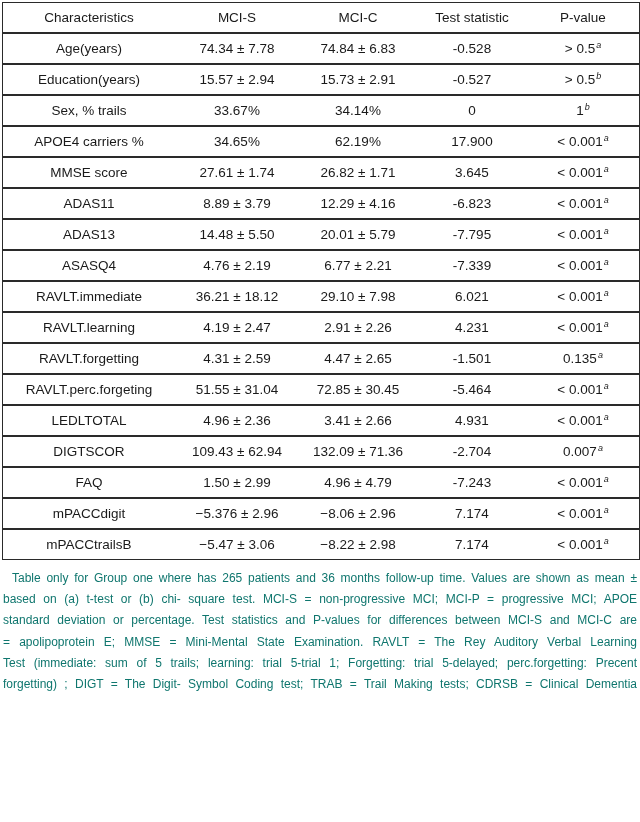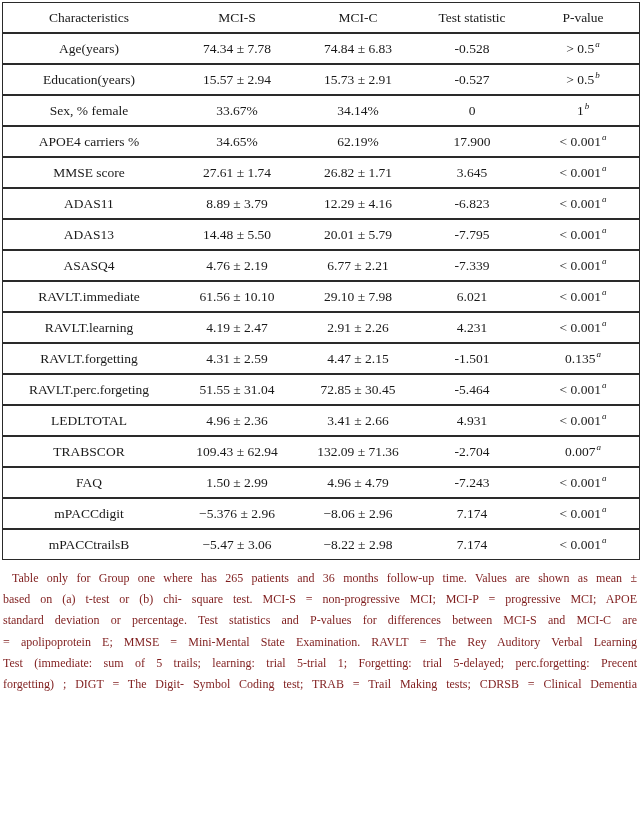--- a/index.html
+++ b/index.html
@@ -6,21 +6,21 @@
     margin: 0;
     padding: 0;
     background: #ffffff;
     width: 640px;
   }
   .page {
     width: 640px;
     height: 822px;
     background: #ffffff;
     color: #1a1a1a;
-    font-family: Liberation Serif, serif;
+    font-family: Liberation Sans, sans-serif;
     box-sizing: border-box;
     overflow: hidden;
   }
   table.stats {
     border-collapse: separate;
     border-spacing: 0;
     width: 636px;
     margin: 2px;
     border: 1px solid #2a2a2a;
     table-layout: fixed;
@@ -43,21 +43,21 @@
   sup.pmark {
     font-size: 9px;
     font-style: italic;
     line-height: 0;
     vertical-align: super;
     margin-left: 1px;
   }
   .caption {
     margin: 8px 3px 0 3px;
     font-size: 12px;
-    color: #7f1d1d;
+    color: #0f766e;
   }
   .caption .line {
     line-height: 21.2px;
     text-align: justify;
     text-align-last: justify;
     white-space: normal;
   }
   .caption .line:first-child { text-indent: 9px; }
   .caption .line.last {
     text-align: left;
@@ -95,21 +95,21 @@
           <td>&gt; 0.5<sup class="pmark">a</sup></td>
         </tr>
         <tr>
           <td>Education(years)</td>
           <td>15.57 ± 2.94</td>
           <td>15.73 ± 2.91</td>
           <td>-0.527</td>
           <td>&gt; 0.5<sup class="pmark">b</sup></td>
         </tr>
         <tr>
-          <td>Sex, % female</td>
+          <td>Sex, % trails</td>
           <td>33.67%</td>
           <td>34.14%</td>
           <td>0</td>
           <td>1<sup class="pmark">b</sup></td>
         </tr>
         <tr>
           <td>APOE4 carriers %</td>
           <td>34.65%</td>
           <td>62.19%</td>
           <td>17.900</td>
@@ -138,55 +138,55 @@
         </tr>
         <tr>
           <td>ASASQ4</td>
           <td>4.76 ± 2.19</td>
           <td>6.77 ± 2.21</td>
           <td>-7.339</td>
           <td>&lt; 0.001<sup class="pmark">a</sup></td>
         </tr>
         <tr>
           <td>RAVLT.immediate</td>
-          <td>61.56 ± 10.10</td>
+          <td>36.21 ± 18.12</td>
           <td>29.10 ± 7.98</td>
           <td>6.021</td>
           <td>&lt; 0.001<sup class="pmark">a</sup></td>
         </tr>
         <tr>
           <td>RAVLT.learning</td>
           <td>4.19 ± 2.47</td>
           <td>2.91 ± 2.26</td>
           <td>4.231</td>
           <td>&lt; 0.001<sup class="pmark">a</sup></td>
         </tr>
         <tr>
           <td>RAVLT.forgetting</td>
           <td>4.31 ± 2.59</td>
-          <td>4.47 ± 2.15</td>
+          <td>4.47 ± 2.65</td>
           <td>-1.501</td>
           <td>0.135<sup class="pmark">a</sup></td>
         </tr>
         <tr>
           <td>RAVLT.perc.forgeting</td>
           <td>51.55 ± 31.04</td>
           <td>72.85 ± 30.45</td>
           <td>-5.464</td>
           <td>&lt; 0.001<sup class="pmark">a</sup></td>
         </tr>
         <tr>
           <td>LEDLTOTAL</td>
           <td>4.96 ± 2.36</td>
           <td>3.41 ± 2.66</td>
           <td>4.931</td>
           <td>&lt; 0.001<sup class="pmark">a</sup></td>
         </tr>
         <tr>
-          <td>TRABSCOR</td>
+          <td>DIGTSCOR</td>
           <td>109.43 ± 62.94</td>
           <td>132.09 ± 71.36</td>
           <td>-2.704</td>
           <td>0.007<sup class="pmark">a</sup></td>
         </tr>
         <tr>
           <td>FAQ</td>
           <td>1.50 ± 2.99</td>
           <td>4.96 ± 4.79</td>
           <td>-7.243</td>

